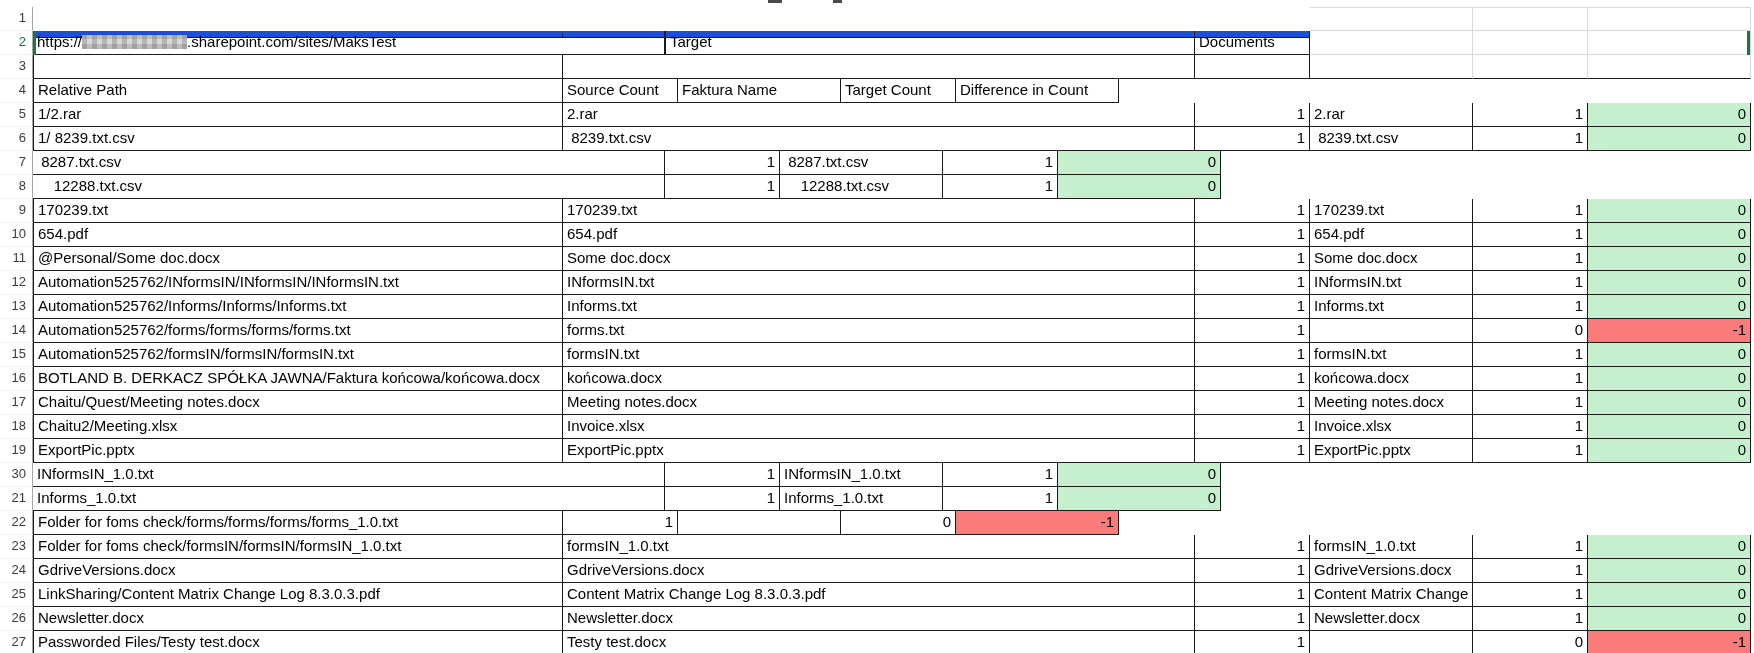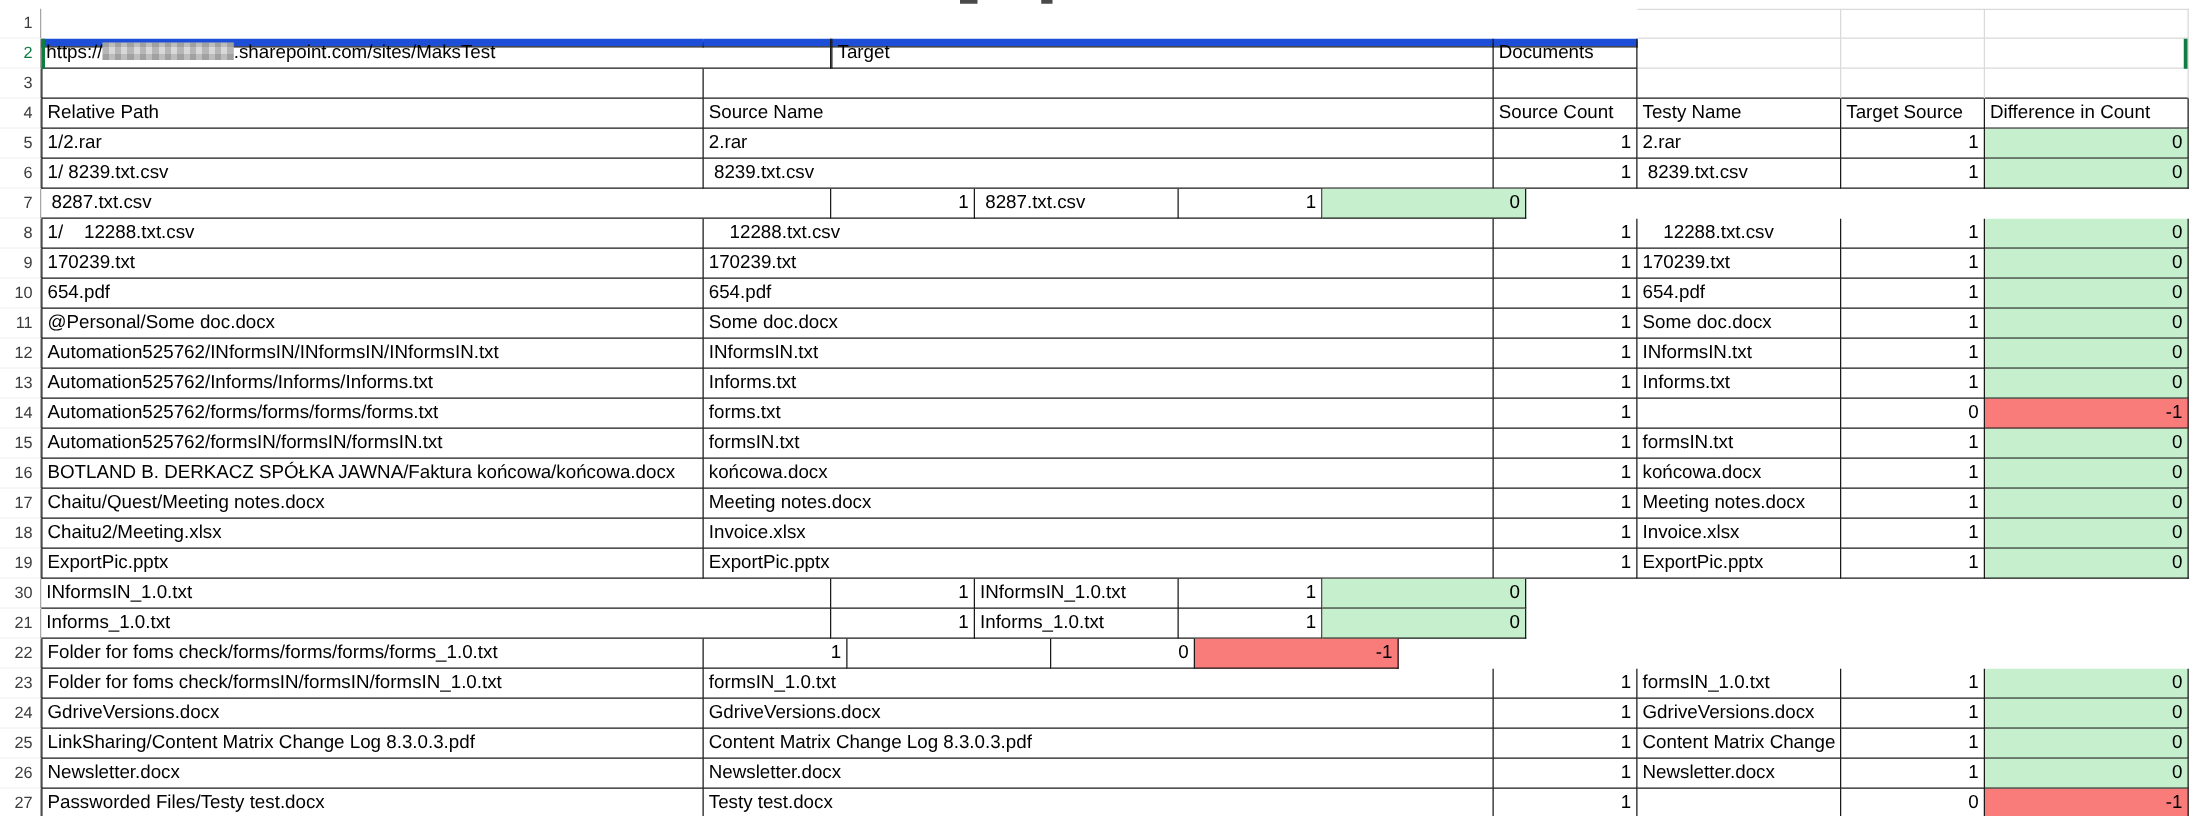--- a/index.html
+++ b/index.html
@@ -75,24 +75,23 @@
     <div class="td cb bk bb"></div>
     <div class="td cc bk bb"></div>
     <div class="td cd gl bb"></div>
     <div class="td ce gl bb"></div>
     <div class="td cf gl bb"></div>
   </div>
 
   <div class="row">
     <div class="gut">4</div>
     <div class="td ca bk bl">Relative Path</div>
-    <div class="td cb bk">Source Name</div>
     <div class="td cc bk">Source Count</div>
-    <div class="td cd bk">Testy Name</div>
-    <div class="td ce bk">Target Source</div>
+    <div class="td cd bk">Faktura Name</div>
+    <div class="td ce bk">Target Count</div>
     <div class="td cf bk">Difference in Count</div>
   </div>
 
   <div id="rows">
       <div class="row">
     <div class="gut">5</div>
     <div class="td ca bk bl">1/2.rar</div>
     <div class="td cb bk">2.rar</div>
     <div class="td cc bk num">1</div>
     <div class="td cd bk">2.rar</div>
@@ -111,21 +110,20 @@
       <div class="row">
     <div class="gut">7</div>
     <div class="td cb bk"> 8287.txt.csv</div>
     <div class="td cc bk num">1</div>
     <div class="td cd bk"> 8287.txt.csv</div>
     <div class="td ce bk num">1</div>
     <div class="td cf bk num" style="background: rgb(198, 239, 206);">0</div>
   </div>
       <div class="row">
     <div class="gut">8</div>
-    <div class="td ca bk bl">1/    12288.txt.csv</div>
     <div class="td cb bk">    12288.txt.csv</div>
     <div class="td cc bk num">1</div>
     <div class="td cd bk">    12288.txt.csv</div>
     <div class="td ce bk num">1</div>
     <div class="td cf bk num" style="background: rgb(198, 239, 206);">0</div>
   </div>
       <div class="row">
     <div class="gut">9</div>
     <div class="td ca bk bl">170239.txt</div>
     <div class="td cb bk">170239.txt</div>

